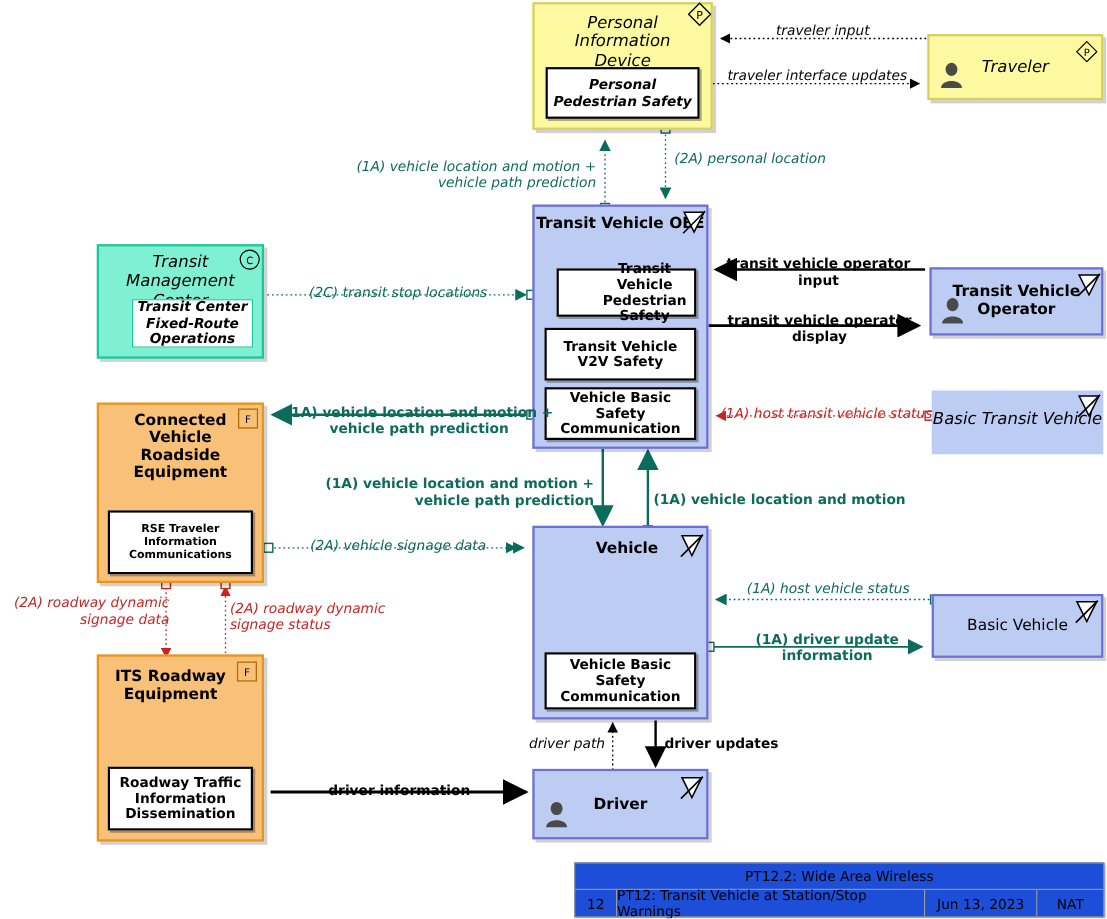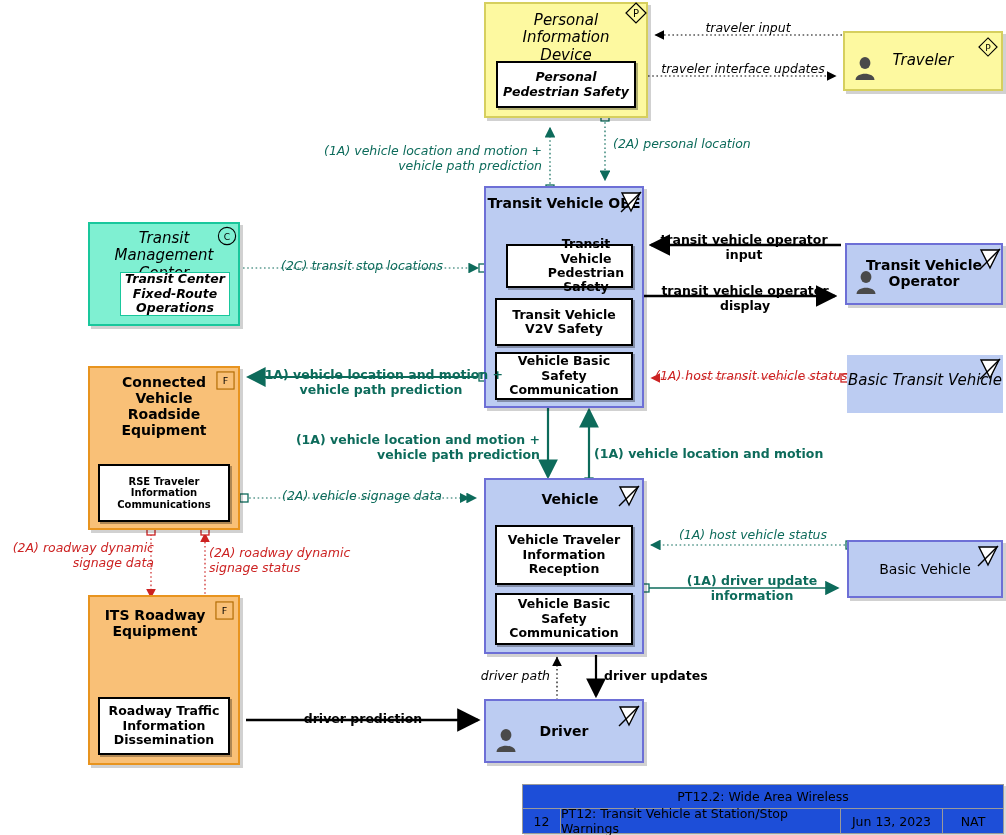--- a/index.html
+++ b/index.html
@@ -204,21 +204,20 @@
     <div class="badge" style="right:6px;top:2px;">
       <svg viewBox="0 0 24 24" width="24" height="24">
         <polygon points="3,3 21,3 12,21" fill="#fff" stroke="#000" stroke-width="1.4"></polygon>
         <line x1="2" y1="22" x2="22" y2="2" stroke="#000" stroke-width="1.4"></line>
       </svg>
     </div>
   </div>
 
   <div class="ent fill-blue" style="left:484px;top:478px;width:160px;height:176px;">
     <div class="title t-bold" style="top:11px;margin-left:12px;">Vehicle</div>
-    <div class="fn" style="left:9px;right:9px;top:45px;height:60px;">Vehicle Traveler Information Reception</div>
     <div class="fn" style="left:9px;right:9px;top:113px;height:52px;">Vehicle Basic Safety Communication</div>
     <div class="badge" style="right:6px;top:4px;">
       <svg viewBox="0 0 24 24" width="24" height="24">
         <polygon points="3,3 21,3 12,21" fill="#fff" stroke="#000" stroke-width="1.4"></polygon>
         <line x1="2" y1="22" x2="22" y2="2" stroke="#000" stroke-width="1.4"></line>
       </svg>
     </div>
   </div>
 
   <div class="ent fill-blue" style="left:847px;top:540px;width:156px;height:58px;">
@@ -287,21 +286,21 @@
   <div class="lbl center l-teal-b" style="left:664px;top:574px;width:176px;white-space:normal;">(1A) driver update information</div>
 
   <div class="lbl right l-red-i" style="left:4px;top:541px;width:150px;white-space:normal;">(2A) roadway dynamic signage data</div>
 
   <div class="lbl left l-red-i" style="left:209px;top:546px;width:160px;white-space:normal;">(2A) roadway dynamic signage status</div>
 
   <div class="lbl right l-blk-i" style="left:432px;top:669px;width:118px;">driver path</div>
 
   <div class="lbl left l-blk-b" style="left:604px;top:669px;width:140px;">driver updates</div>
 
-  <div class="lbl center l-blk-b" style="left:248px;top:712px;width:230px;">driver prediction</div>
+  <div class="lbl center l-blk-b" style="left:248px;top:712px;width:230px;">driver information</div>
 
   <div class="legend" style="left:522px;top:784px;width:482px;height:50px;">
     <div class="row top">
       <div class="cell" style="width:480px;">PT12.2: Wide Area Wireless</div>
     </div>
     <div class="row">
       <div class="cell" style="width:38px;">12</div>
       <div class="cell" style="width:280px;">PT12: Transit Vehicle at Station/Stop Warnings</div>
       <div class="cell" style="width:102px;">Jun 13, 2023</div>
       <div class="cell" style="width:60px;">NAT</div>

